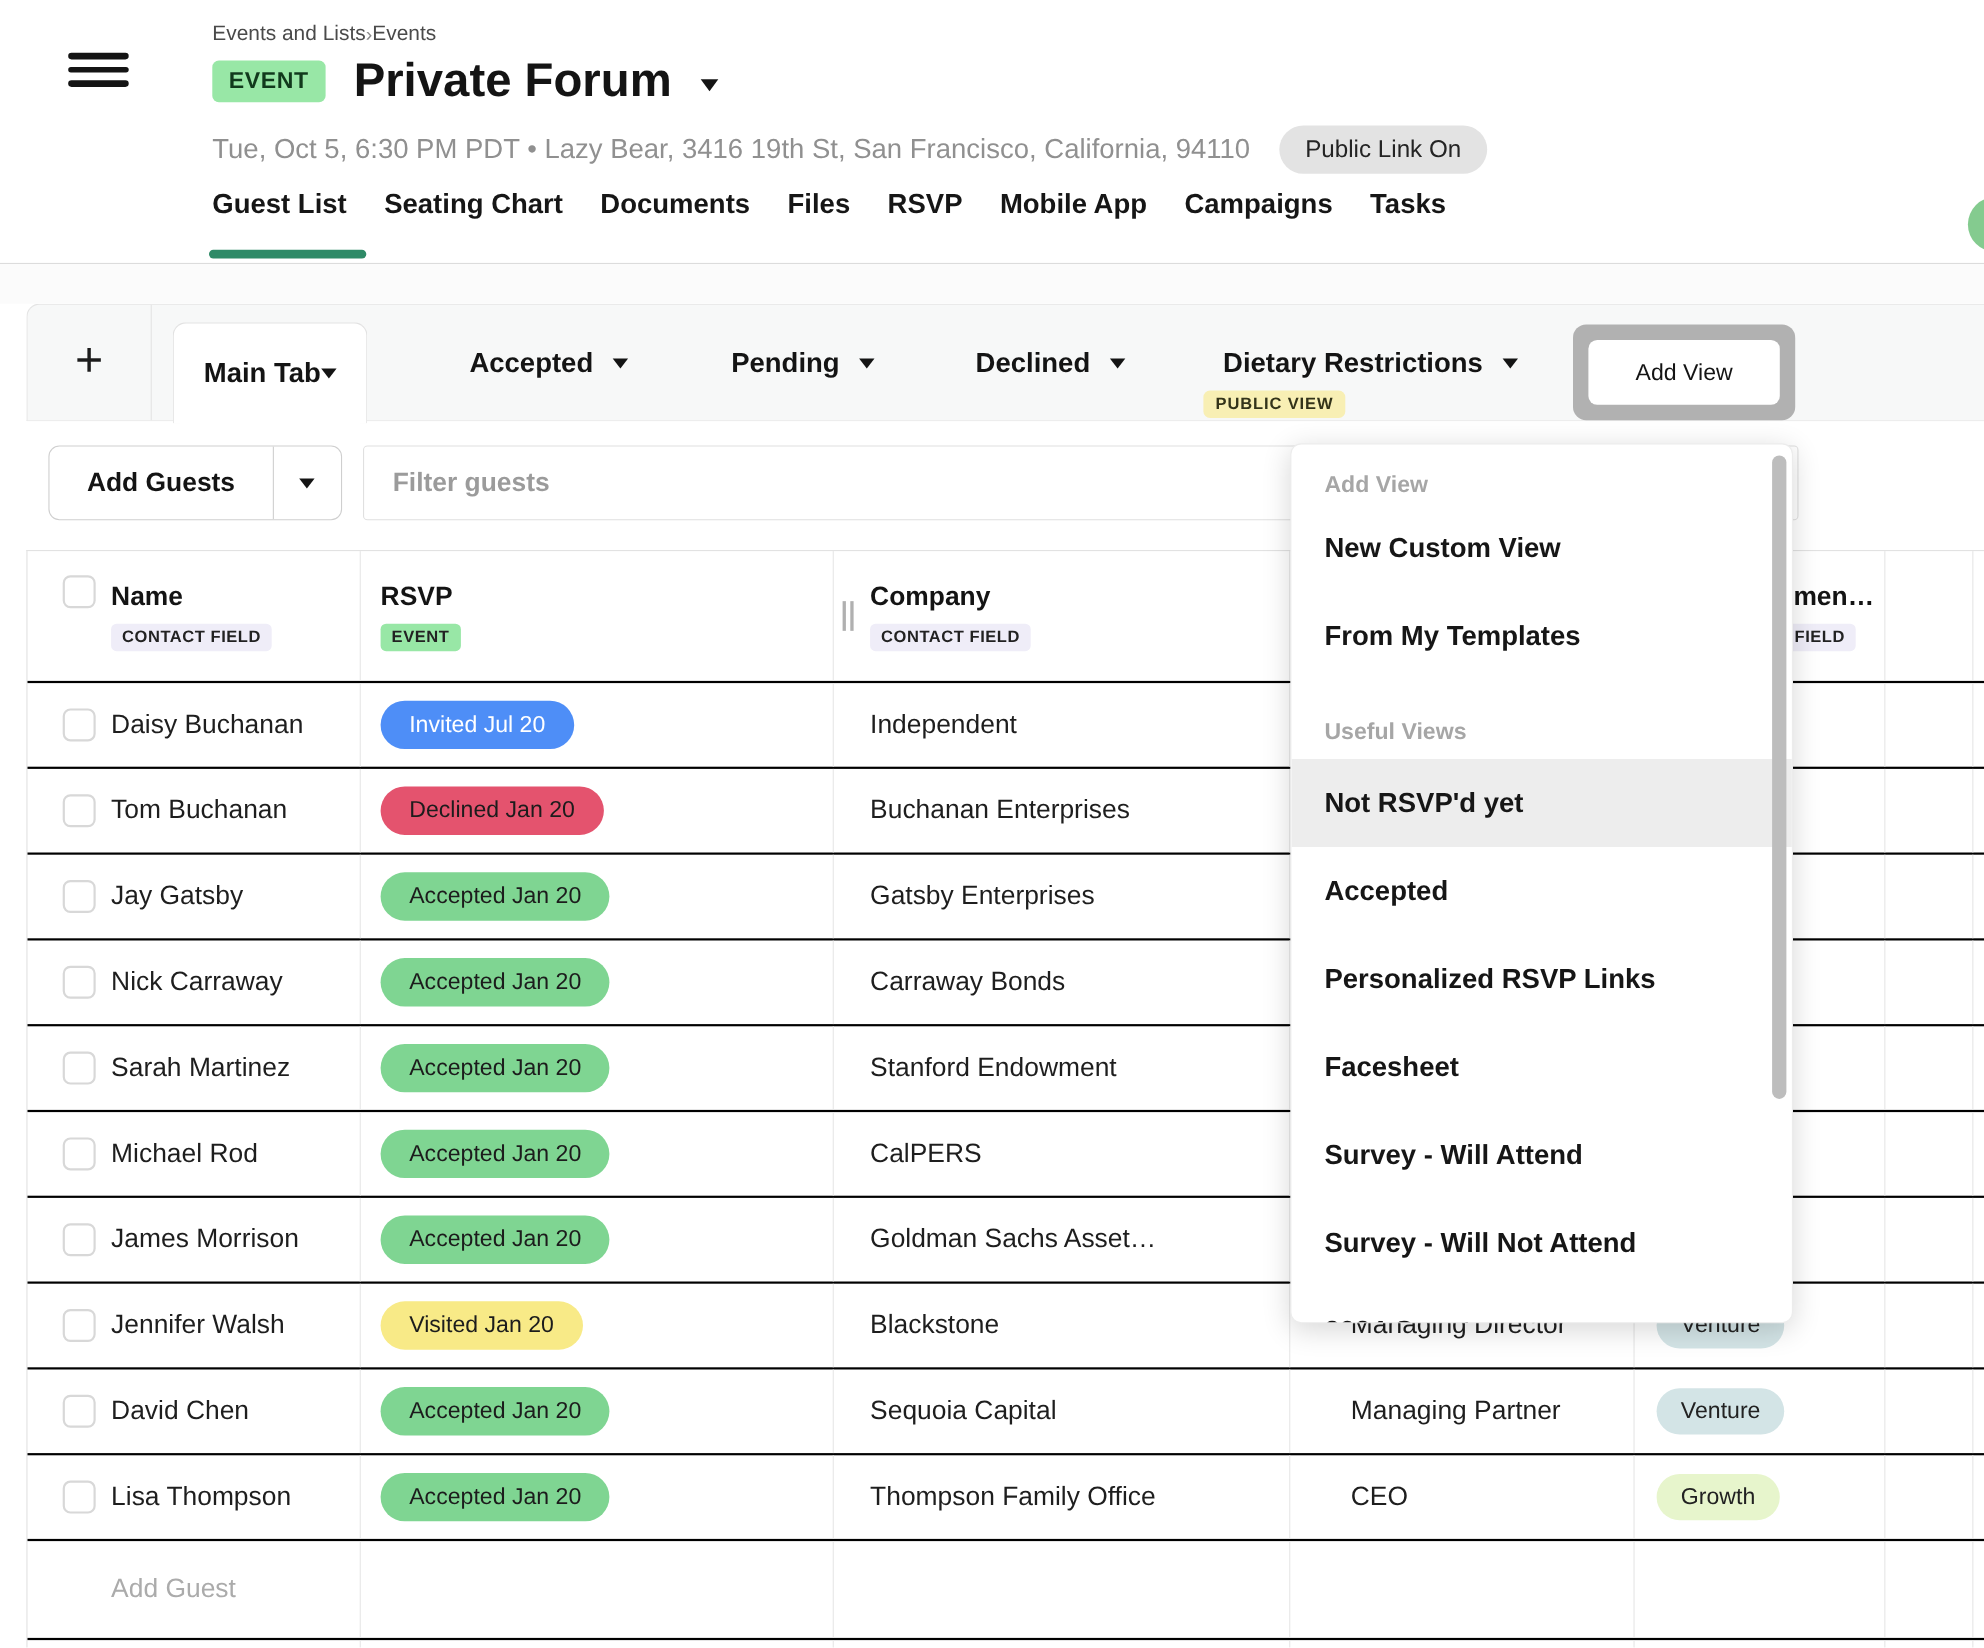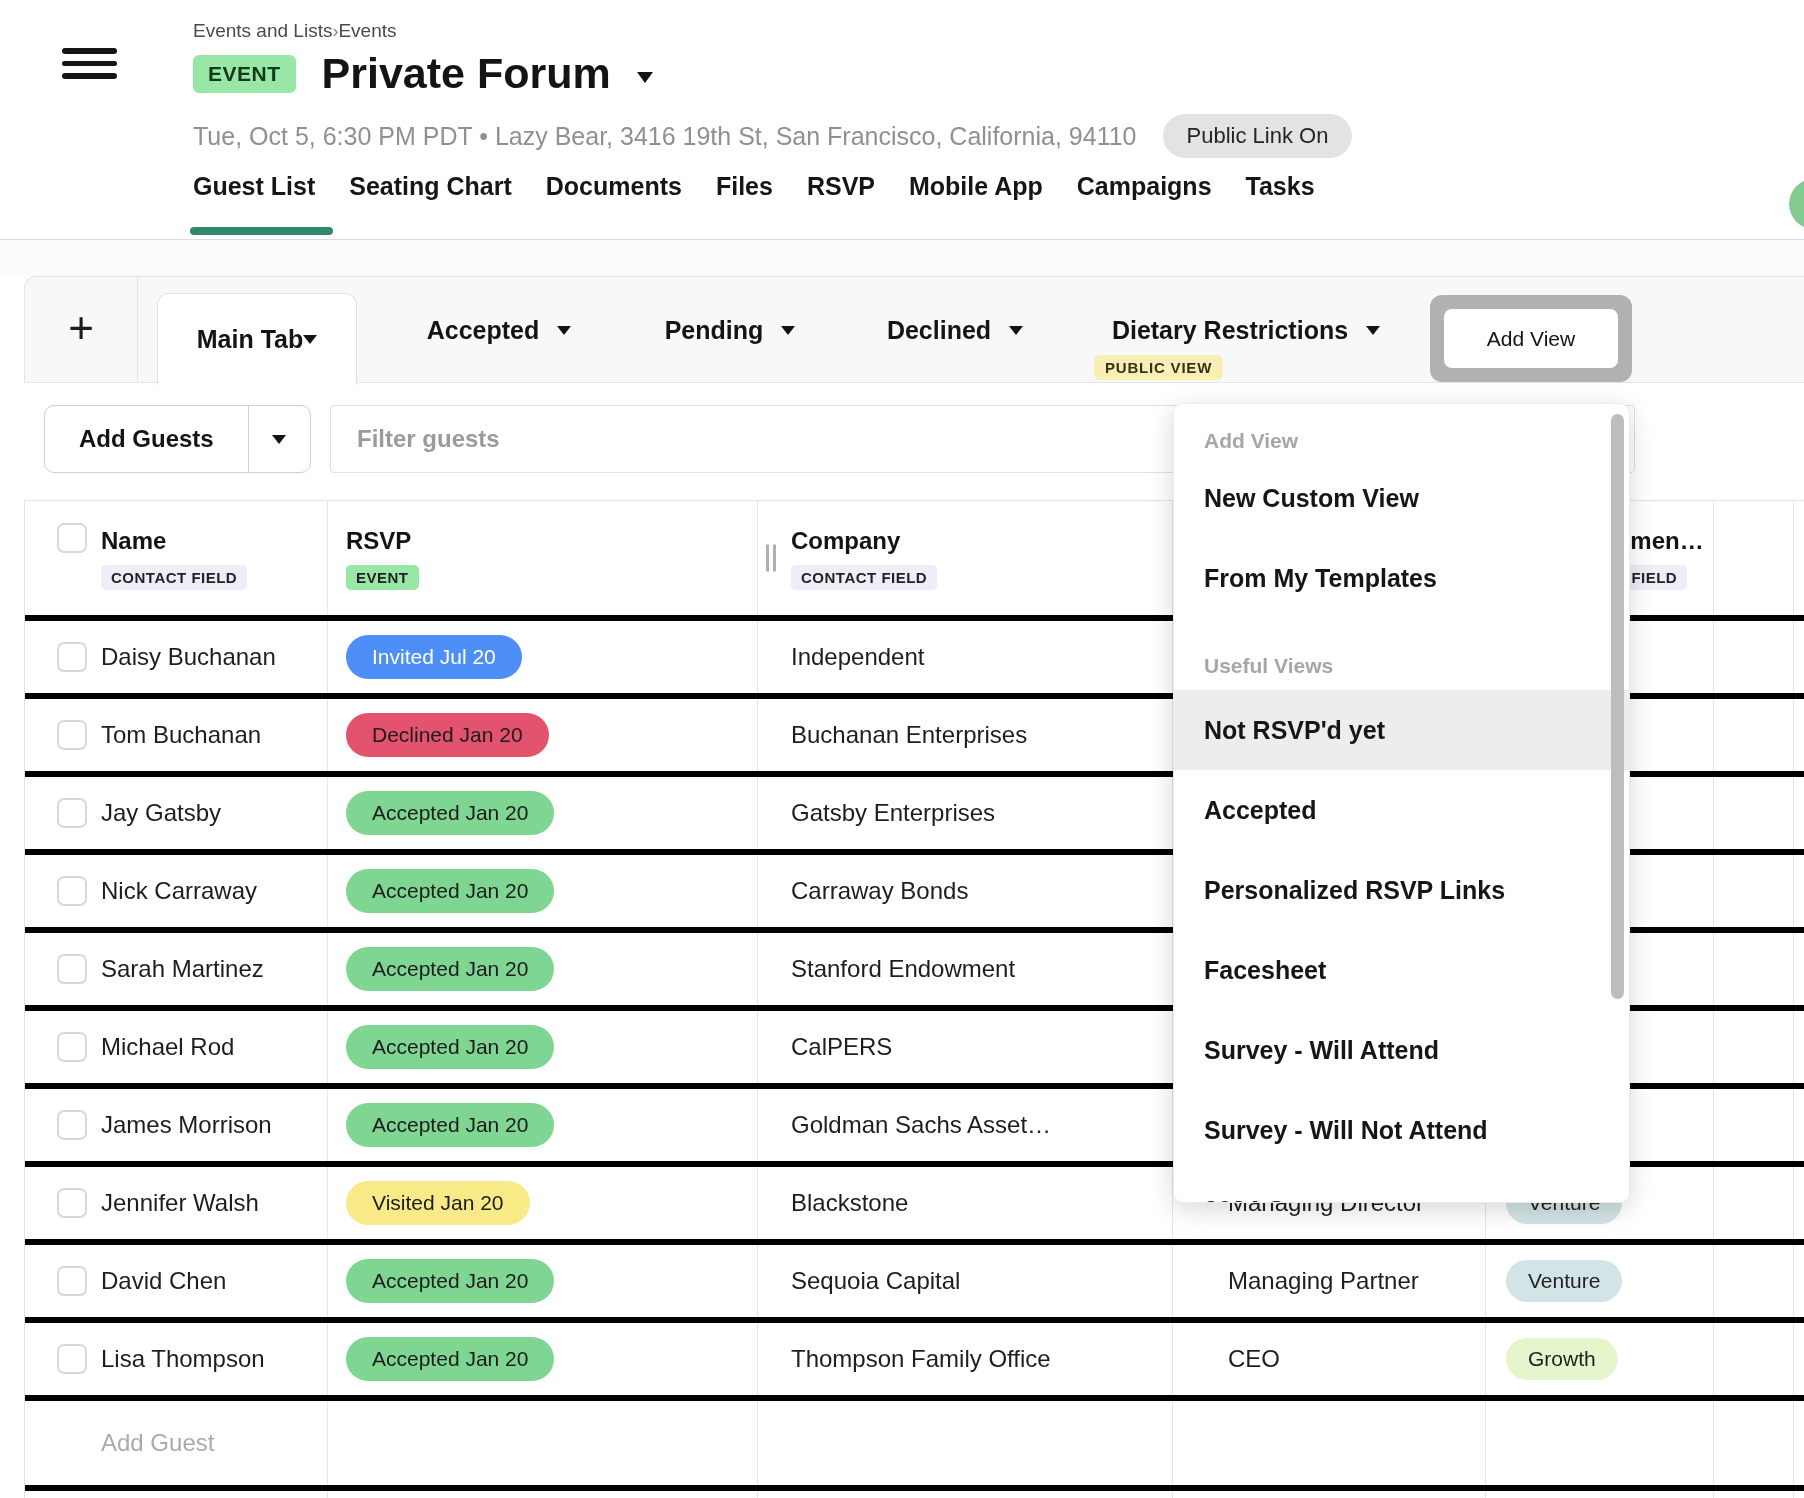--- a/index.html
+++ b/index.html
@@ -26,37 +26,37 @@
   .top-nav .nav-item{cursor:pointer;white-space:nowrap;}
   .nav-underline{position:absolute;left:190px;top:227px;width:143px;height:8px;border-radius:4px;background:#2e8a67;}
   .header-divider{position:absolute;left:0;top:239px;width:100%;height:1px;background:#dcdcdc;}
   .subnav-band{position:absolute;left:0;top:240px;width:100%;height:36px;background:#fbfbfb;}
   .fab{position:absolute;left:1789px;top:179px;width:50px;height:50px;border-radius:50%;background:#84cb8f;}
 
   
   .strip{position:absolute;left:24px;top:276px;width:1780px;height:107px;background:#f7f8f8;border:1px solid #e4e4e4;border-right:none;border-top-left-radius:12px;}
   .plus-section{position:absolute;left:0;top:0;bottom:0;width:113px;border-right:1px solid #e4e4e4;display:flex;align-items:center;justify-content:center;}
   .plus-glyph{font-size:44px;font-weight:200;color:#1c1c1c;line-height:1;margin-top:-4px;}
-  .active-tab{position:absolute;left:132px;top:16px;width:200px;height:92px;background:#fff;border:1px solid #e2e2e2;border-bottom:none;border-radius:12px 12px 0 0;display:flex;align-items:center;justify-content:center;z-index:2;}
+  .active-tab{position:absolute;left:132px;top:16px;width:177px;height:92px;background:#fff;border:1px solid #e2e2e2;border-bottom:none;border-radius:12px 12px 0 0;display:flex;align-items:center;justify-content:center;z-index:2;}
   .tab-label{font-size:25px;font-weight:bold;color:#141414;white-space:nowrap;}
   .inactive-tab{position:absolute;top:0;height:107px;display:flex;align-items:center;justify-content:center;gap:18px;cursor:pointer;}
   .public-view-badge{position:absolute;left:1069px;top:78px;background:#f8efb4;color:#33331a;font-size:15px;font-weight:bold;letter-spacing:.8px;padding:4px 11px;border-radius:6px;}
   .add-view-ring{position:absolute;left:1430px;top:295px;width:202px;height:87px;background:#b1b1b1;border-radius:12px;z-index:5;}
   .add-view-btn{position:absolute;left:14px;top:14px;right:14px;bottom:14px;background:#fff;border-radius:8px;display:flex;align-items:center;justify-content:center;font-size:21px;color:#141414;cursor:pointer;}
 
   
   .add-guests{position:absolute;left:44px;top:405px;height:68px;display:flex;align-items:stretch;border:1.5px solid #cfcfcf;border-radius:10px;background:#fff;z-index:3;}
   .add-guests .main{display:flex;align-items:center;padding:0 34px;font-size:24px;font-weight:bold;color:#141414;cursor:pointer;white-space:nowrap;}
   .add-guests .split{width:62px;display:flex;align-items:center;justify-content:center;border-left:1.5px solid #cfcfcf;cursor:pointer;}
   .filter-input{position:absolute;left:330px;top:405px;width:1305px;height:68px;border:1.5px solid #e0e0e0;border-radius:4px;padding:0 26px;font-size:24px;color:#0f172a;background:#fff;outline:none;font-weight:bold;}
   .filter-input::placeholder{color:#9b9b9b;}
 
   
   .gtable{position:absolute;left:24px;top:500px;width:1780px;border-top:1px solid #e2e2e2;border-left:1px solid #e2e2e2;background:#fff;}
-  .grow{display:grid;grid-template-columns:303px 430px 415px 313px 228px 80px minmax(0,1fr);border-bottom:6px solid #000000;}
+  .grow{display:grid;grid-template-columns:303px 430px 415px 313px 228px 80px minmax(0,1fr);border-bottom:2px solid #000000;}
   .grow.header{height:120px;}
   .grow.data{height:78px;}
   .grow.addrow{height:90px;}
   .grow.sliver{height:7px;border-bottom:none;}
   .gcell{position:relative;border-right:1px solid #e6e6e6;display:flex;align-items:center;overflow:hidden;}
   .gcell:last-child{border-right:none;}
   .checkbox{position:absolute;left:32px;width:30px;height:30px;border:2px solid #d8d8d8;border-radius:7px;background:#fff;cursor:pointer;}
   .name-cell-text{margin-left:76px;font-size:24px;color:#1e1e1e;white-space:nowrap;}
   .hdr-block{display:flex;flex-direction:column;gap:10px;}
   .hdr-label{font-size:24px;font-weight:bold;color:#141414;white-space:nowrap;}

